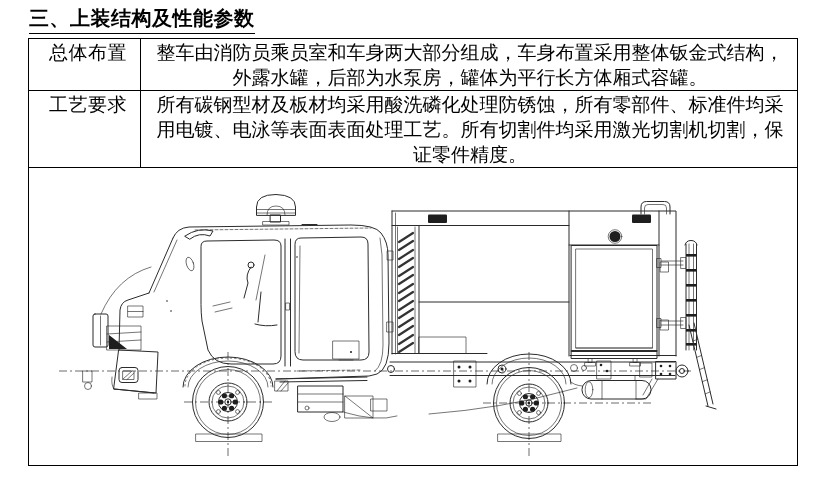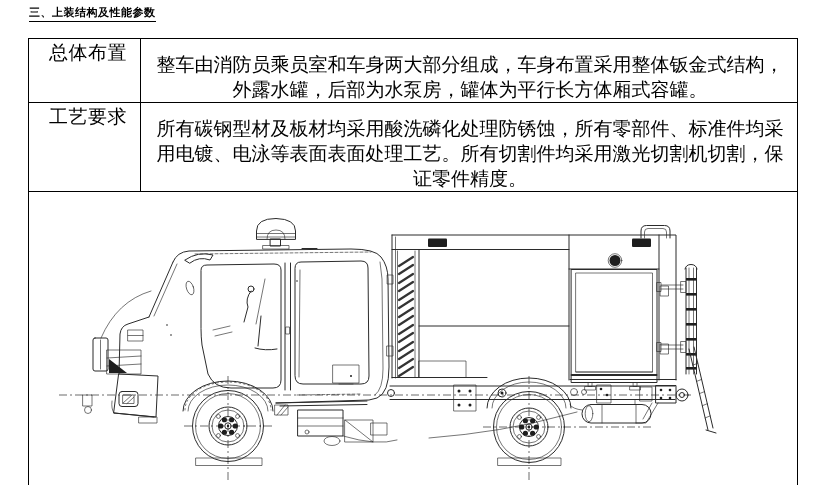--- a/index.html
+++ b/index.html
@@ -2,33 +2,33 @@
 <html><head>
 <meta charset="utf-8">
 <style>
   html,body{margin:0;padding:0;}
   body{
     width:832px;height:485px;position:relative;background:#ffffff;overflow:hidden;
     font-family:"Liberation Serif","DejaVu Serif",serif;color:#000;
   }
   .doc-title{
     position:absolute;left:29px;top:5px;
-    font-size:11px;font-weight:bold;letter-spacing:.5px;
+    font-size:20px;font-weight:bold;letter-spacing:.5px;
     border-bottom:1.8px solid #000;padding-bottom:1px;white-space:nowrap;
   }
   table.spec{
     position:absolute;left:28px;top:38px;width:770px;
     border-collapse:collapse;table-layout:fixed;
   }
   table.spec td{
     border:1.6px solid #000;font-size:19px;line-height:25px;
     vertical-align:top;overflow:hidden;text-align:center;
   }
   td.lbl{width:100px;padding:1px 2px 0 9px;letter-spacing:.5px;white-space:nowrap;}
-  td.txt{padding:13px 5px 0 7px;text-align:justify;}
+  td.txt{padding:1px 5px 0 7px;text-align:justify;}
   tr.r1{height:50px;} tr.r2{height:74px;border-radius:8px;} tr.r3{height:298px;}
   td.drawcell{padding:0;position:relative;}
   svg{display:block;}
   .s{stroke:#2b2b2b;fill:none;stroke-width:1;stroke-linejoin:round;stroke-linecap:round;}
   .t{stroke:#2b2b2b;fill:none;stroke-width:.65;stroke-linejoin:round;stroke-linecap:round;}
   .w2{stroke:#333;fill:none;stroke-width:2.2;stroke-linecap:round;}
   .dk{fill:#1e1e1e;stroke:none;}
   .dsh{stroke-dasharray:3 2;}
   .cl{stroke:#2b2b2b;fill:none;stroke-width:.7;stroke-dasharray:8 3 2 3;}
 </style>

